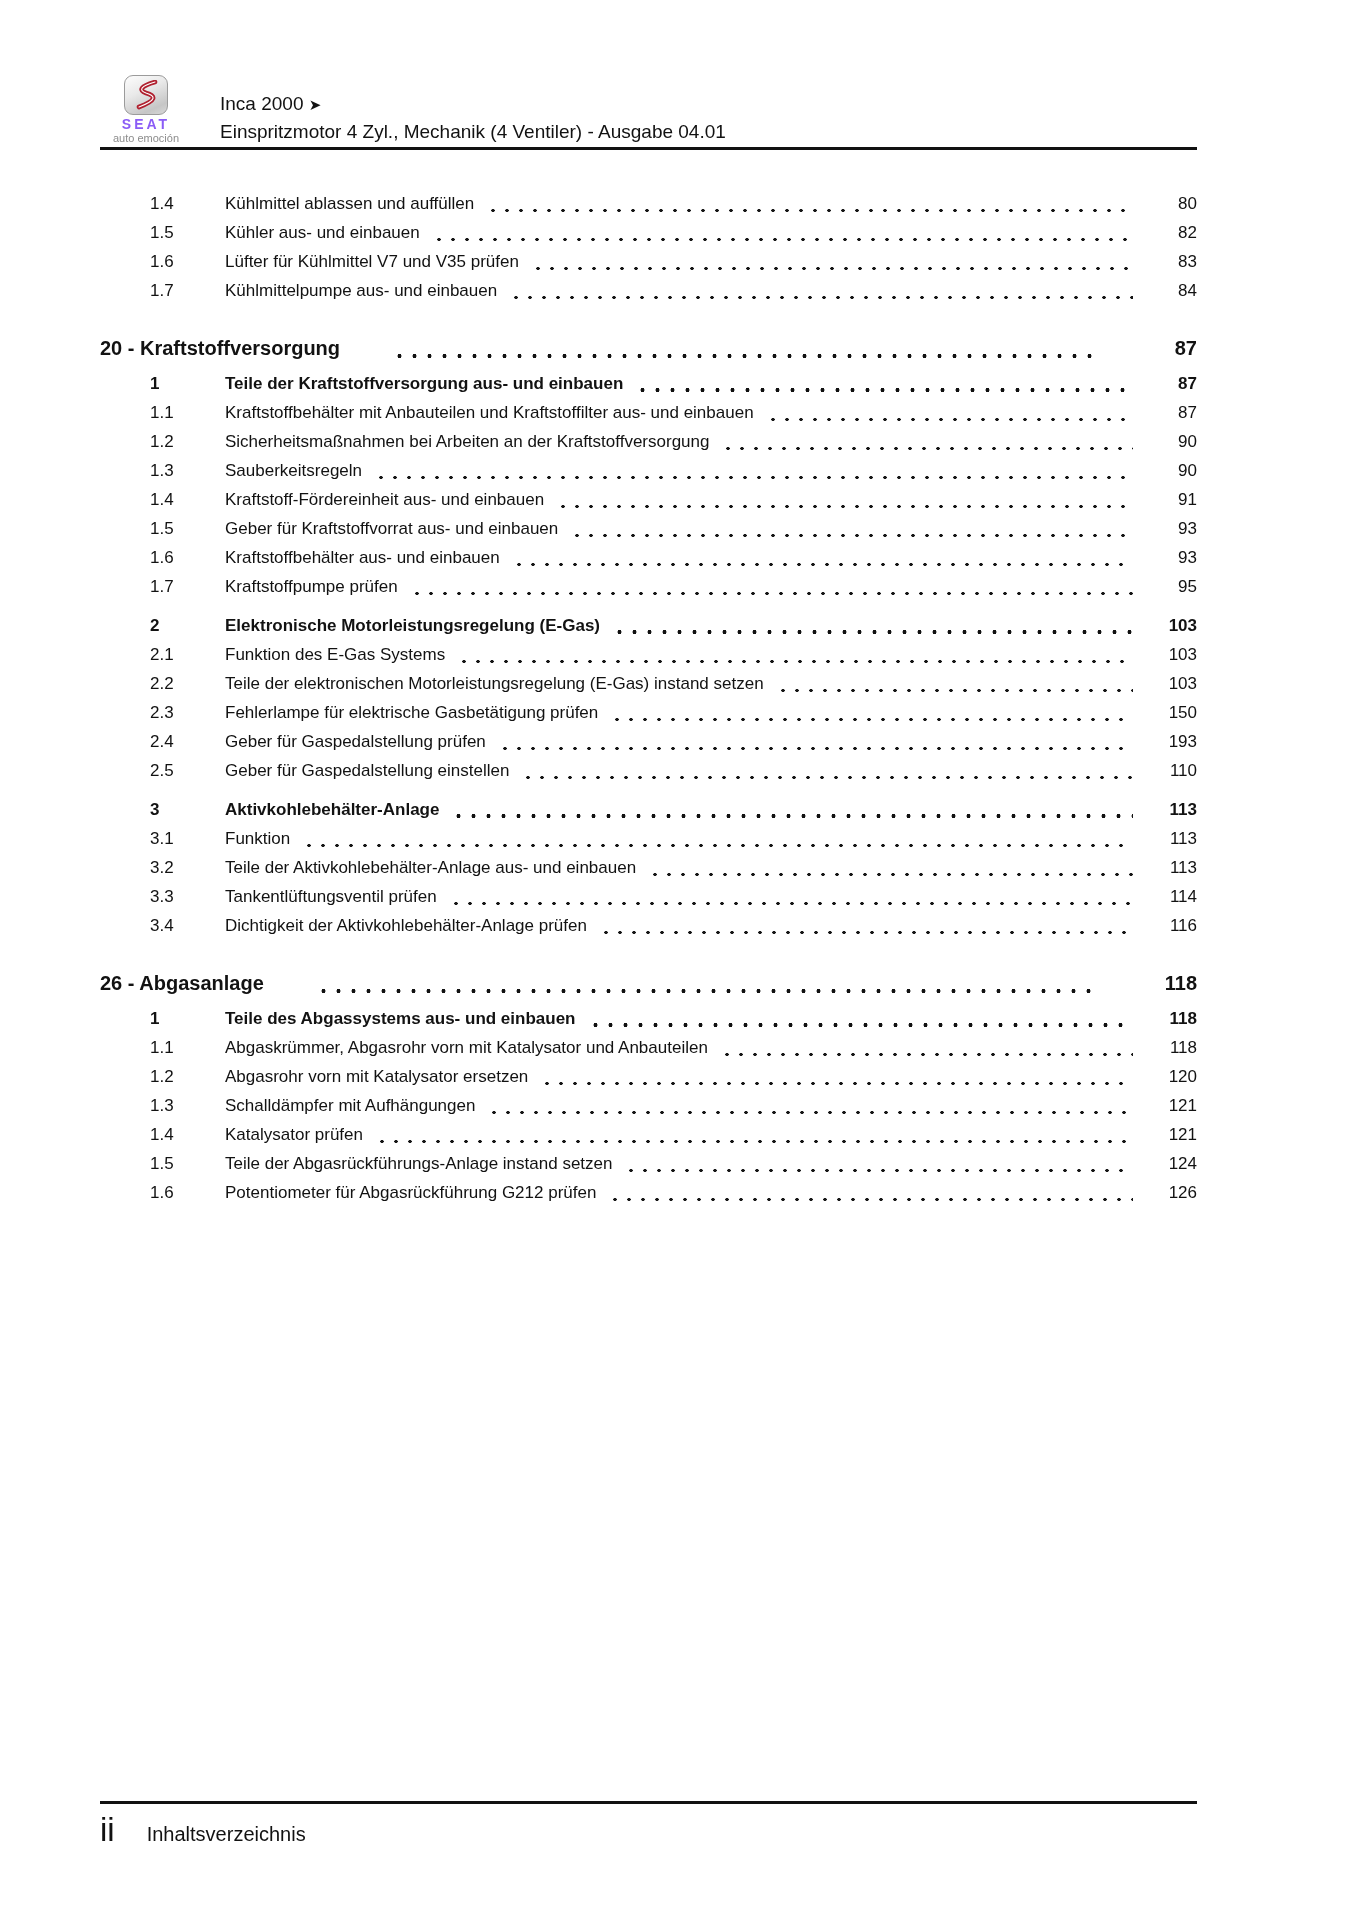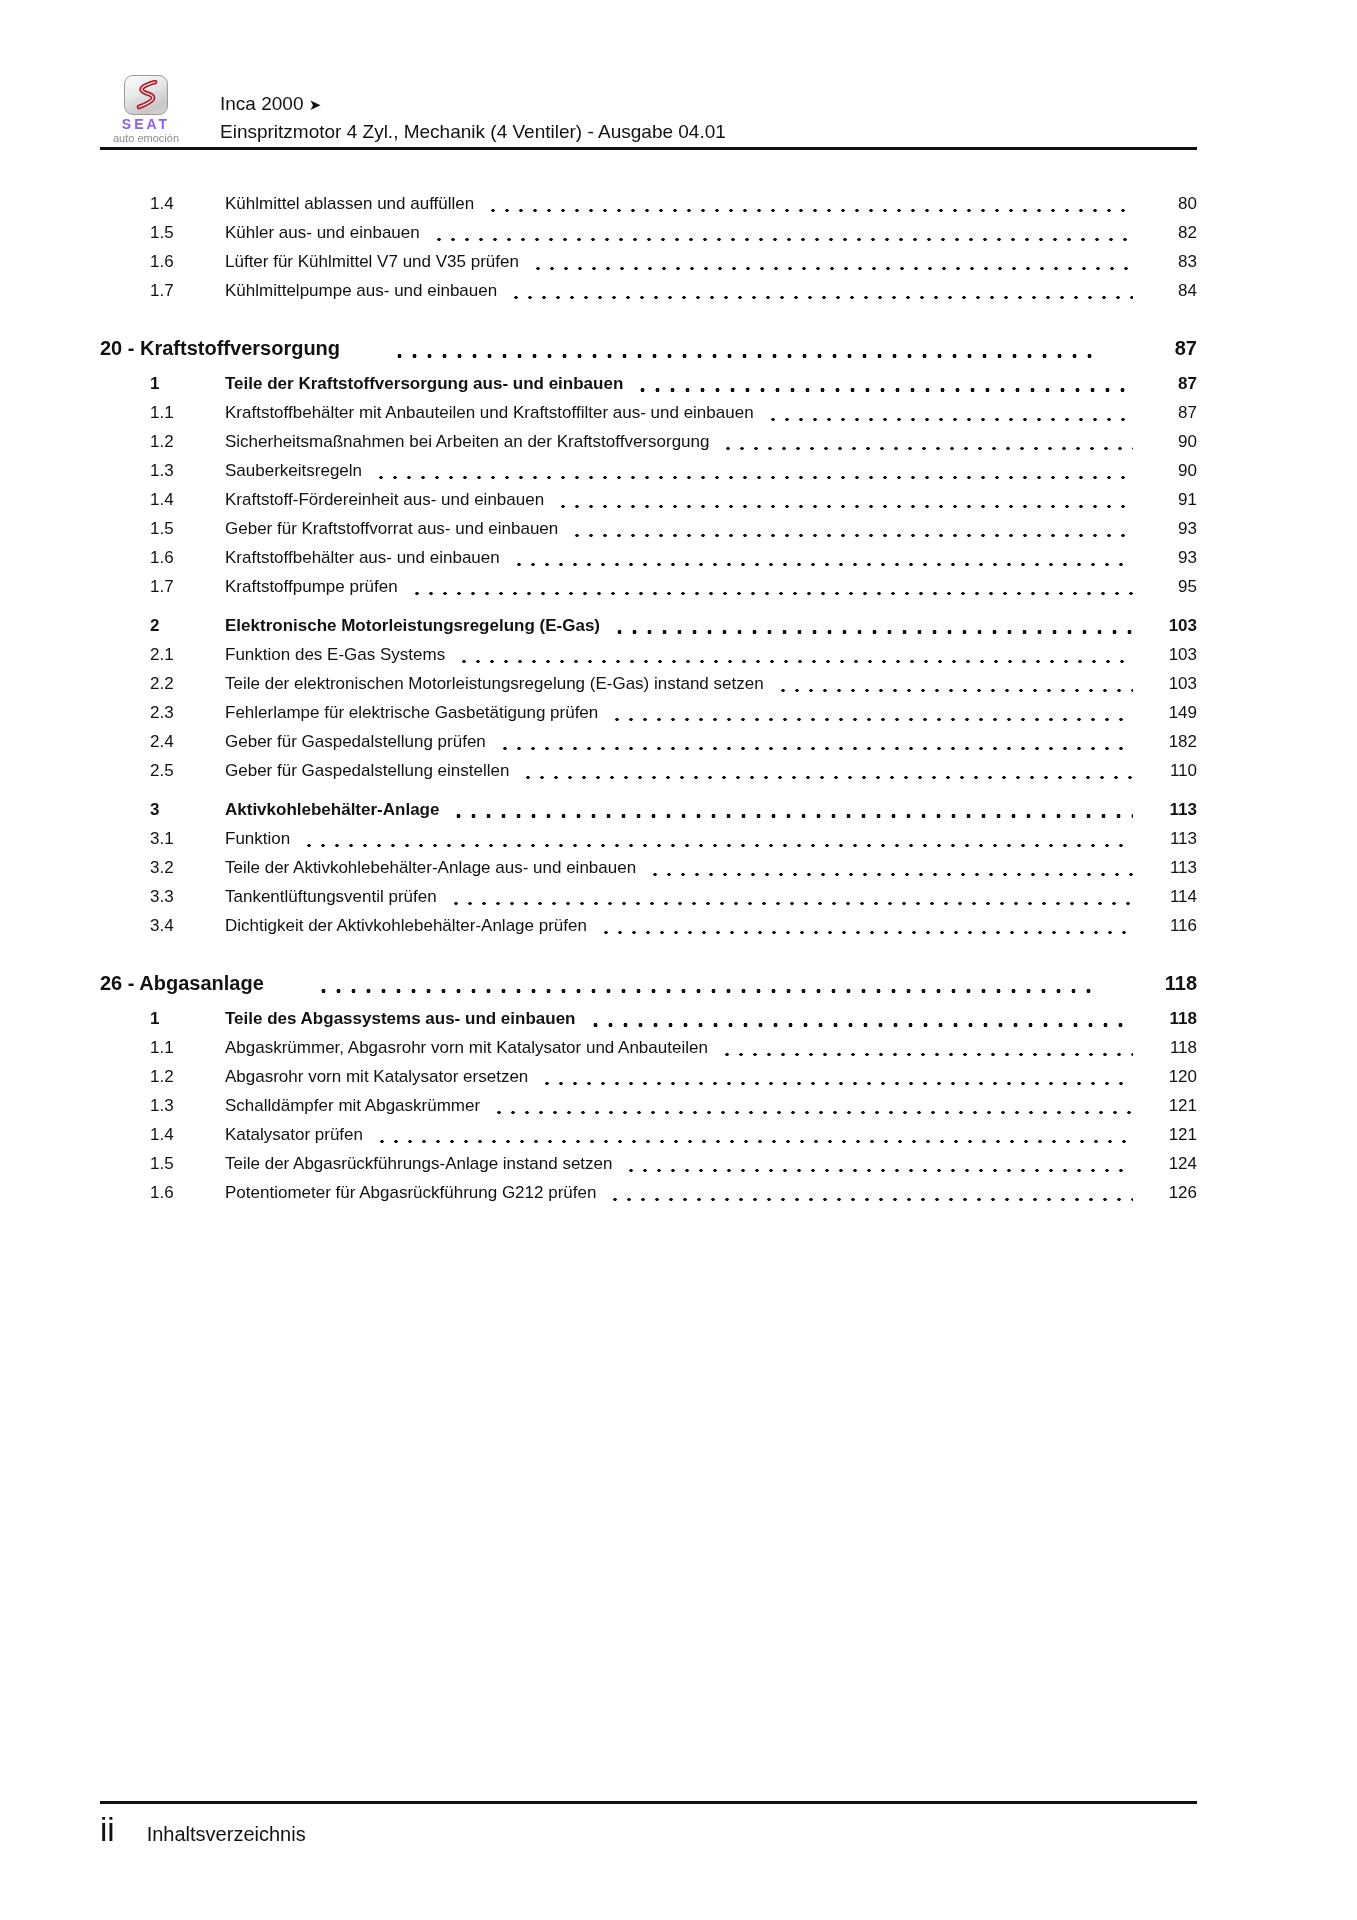--- a/index.html
+++ b/index.html
@@ -215,28 +215,28 @@
     <span class="e-num">2.2</span>
     <span class="e-title">Teile der elektronischen Motorleistungsregelung (E-Gas) instand setzen</span>
     <span class="leader"></span>
     <span class="e-page">103</span>
   </div>
 
   <div class="toc-row toc-entry">
     <span class="e-num">2.3</span>
     <span class="e-title">Fehlerlampe für elektrische Gasbetätigung prüfen</span>
     <span class="leader"></span>
-    <span class="e-page">149</span>
+    <span class="e-page">150</span>
   </div>
 
   <div class="toc-row toc-entry">
     <span class="e-num">2.4</span>
     <span class="e-title">Geber für Gaspedalstellung prüfen</span>
     <span class="leader"></span>
-    <span class="e-page">182</span>
+    <span class="e-page">193</span>
   </div>
 
   <div class="toc-row toc-entry">
     <span class="e-num">2.5</span>
     <span class="e-title">Geber für Gaspedalstellung einstellen</span>
     <span class="leader"></span>
     <span class="e-page">110</span>
   </div>
 
   <div class="toc-row toc-entry bold">
@@ -299,21 +299,21 @@
 
   <div class="toc-row toc-entry">
     <span class="e-num">1.2</span>
     <span class="e-title">Abgasrohr vorn mit Katalysator ersetzen</span>
     <span class="leader"></span>
     <span class="e-page">120</span>
   </div>
 
   <div class="toc-row toc-entry">
     <span class="e-num">1.3</span>
-    <span class="e-title">Schalldämpfer mit Abgaskrümmer</span>
+    <span class="e-title">Schalldämpfer mit Aufhängungen</span>
     <span class="leader"></span>
     <span class="e-page">121</span>
   </div>
 
   <div class="toc-row toc-entry">
     <span class="e-num">1.4</span>
     <span class="e-title">Katalysator prüfen</span>
     <span class="leader"></span>
     <span class="e-page">121</span>
   </div>

